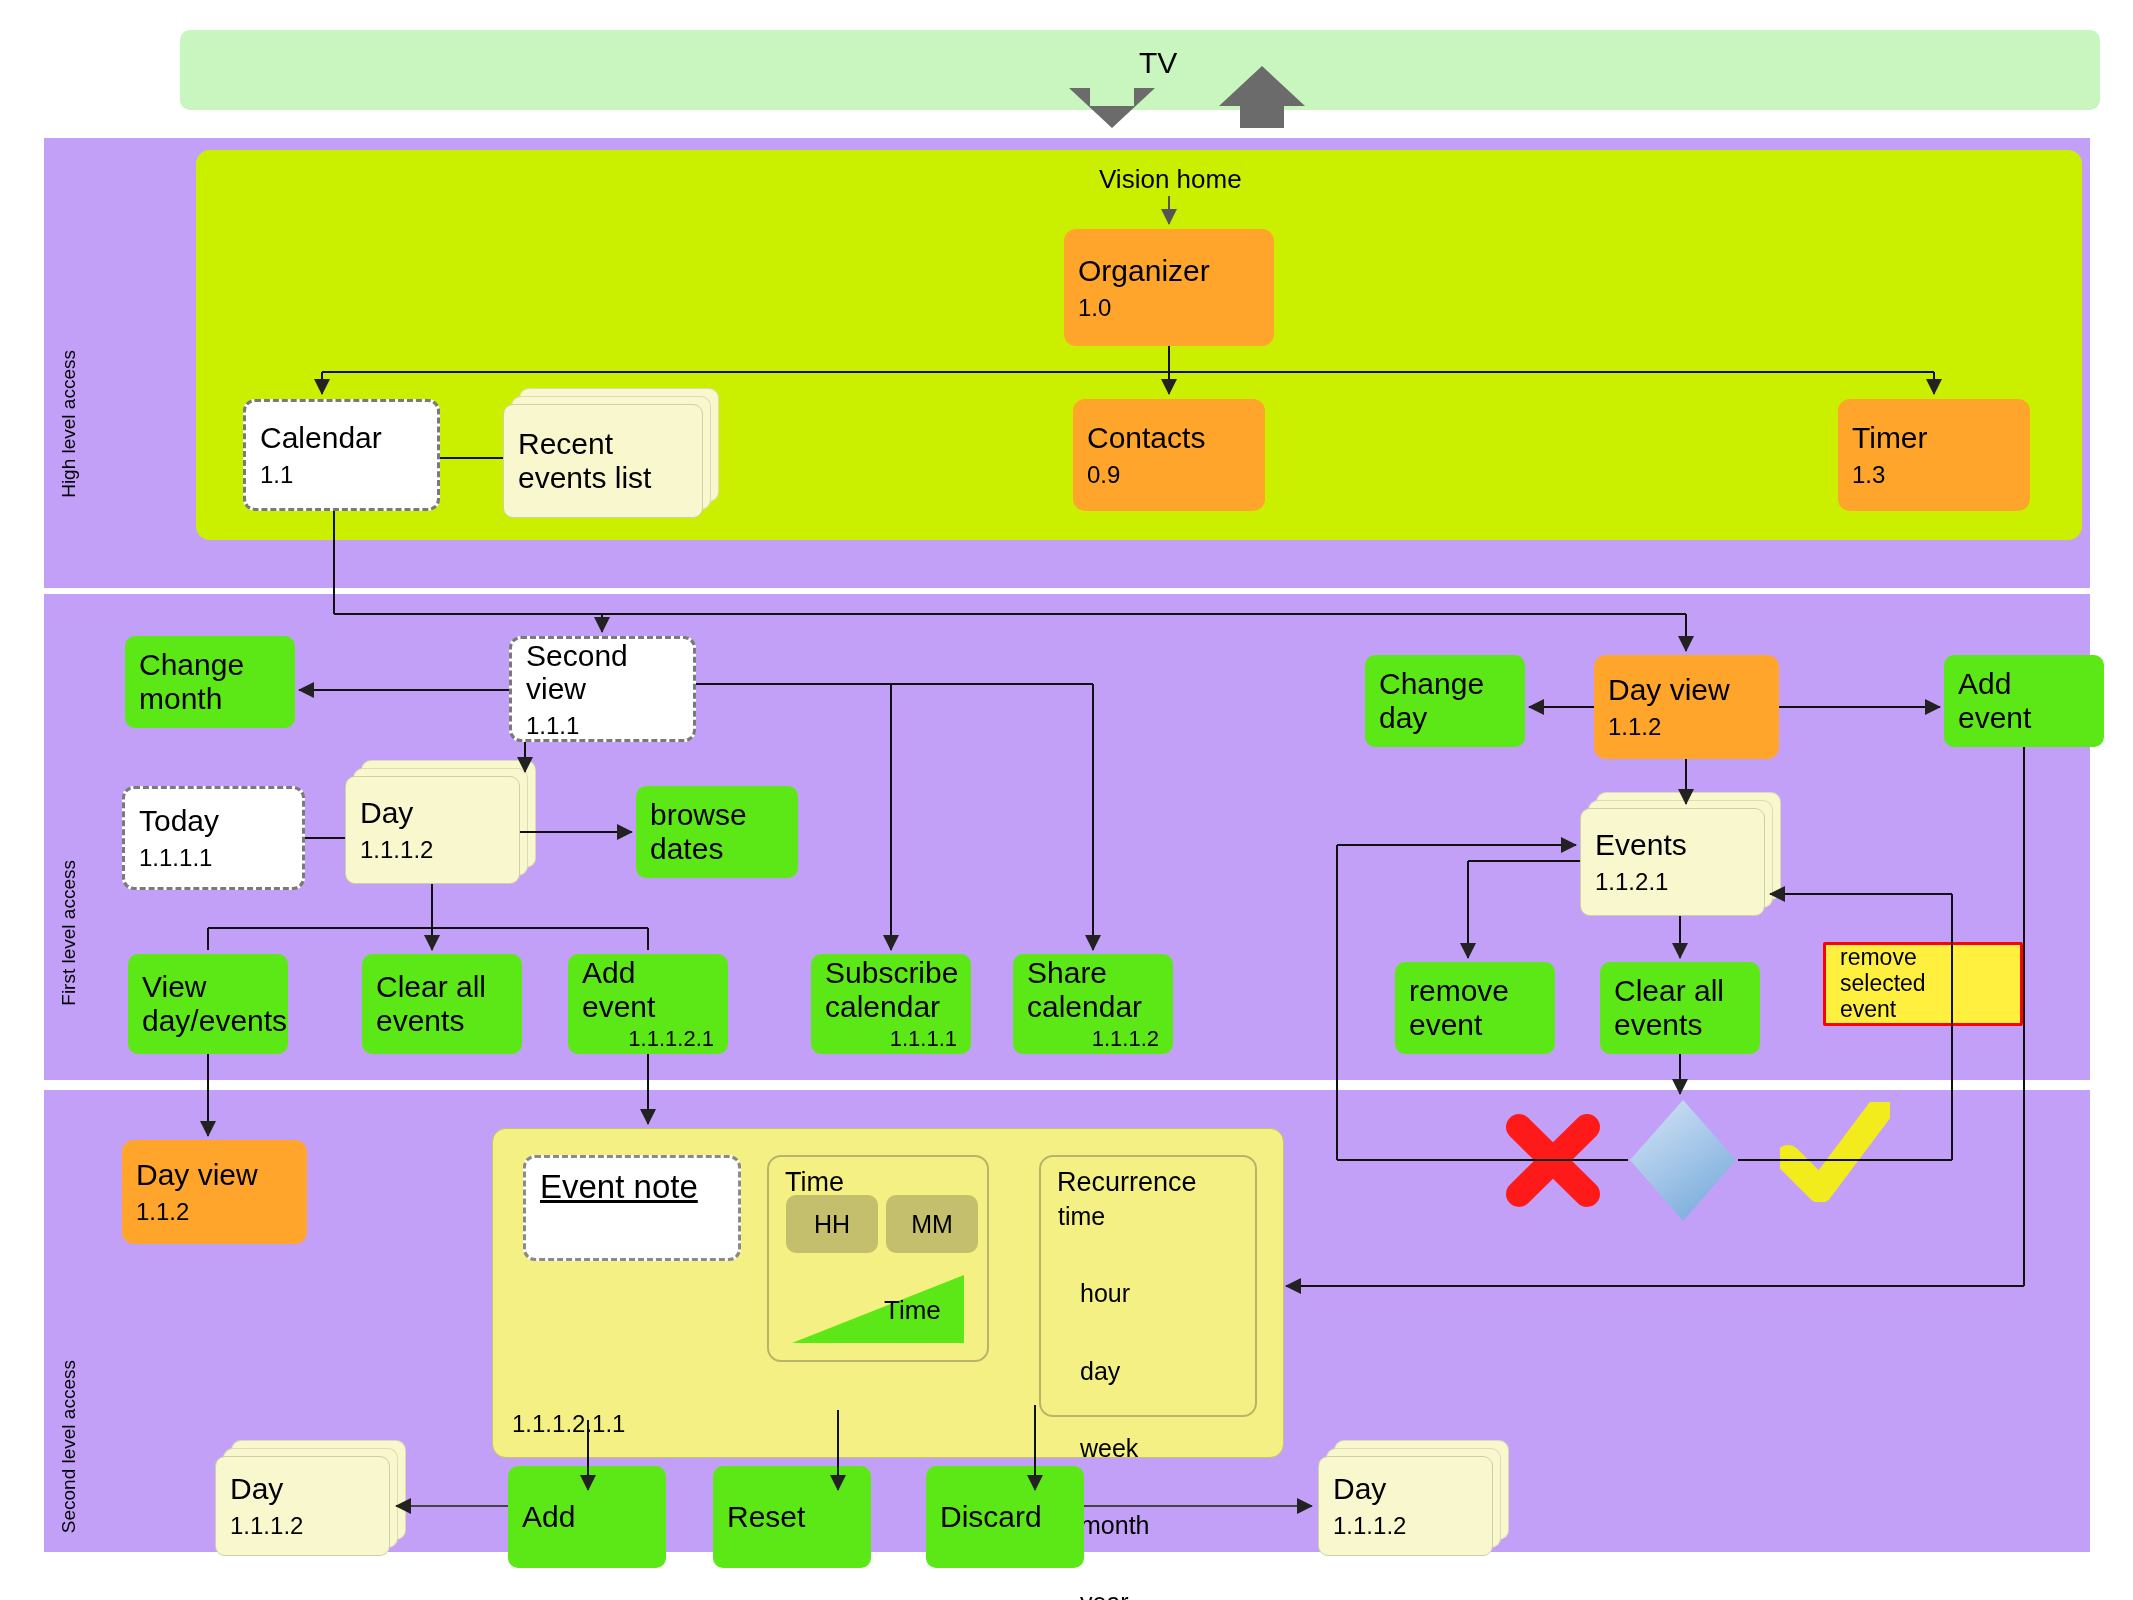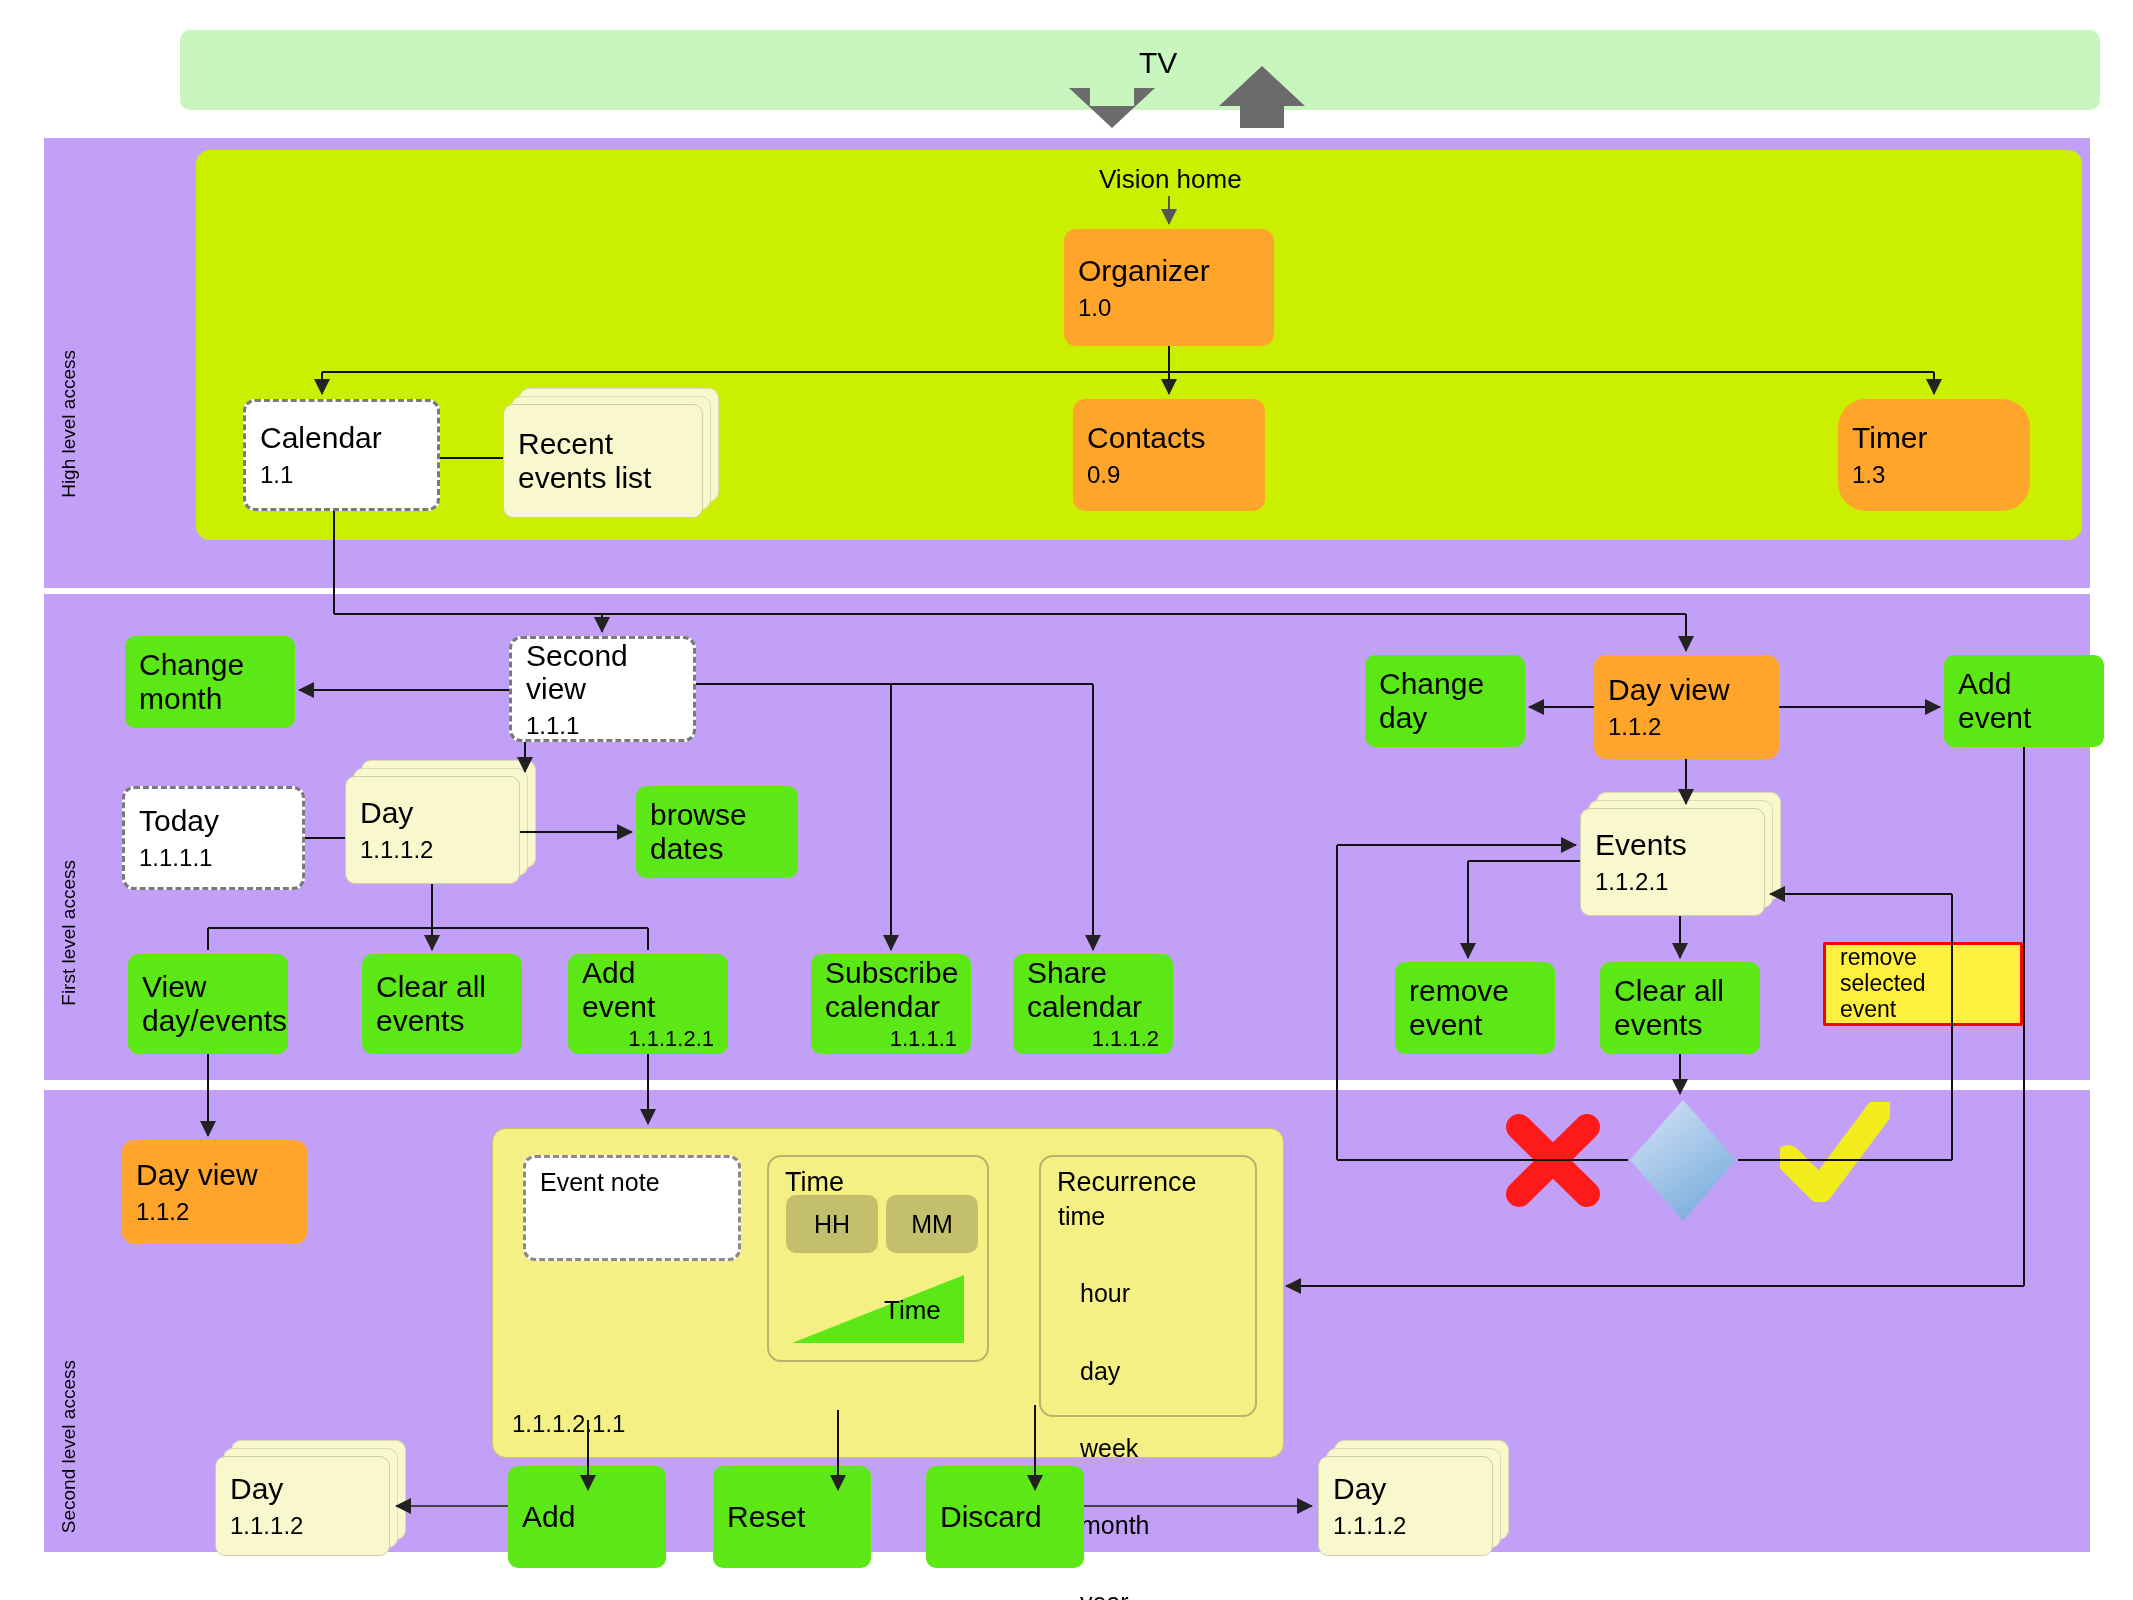--- a/index.html
+++ b/index.html
@@ -28,21 +28,21 @@
   .n-yellowwarn{background:#ffef3f;border:3px solid #ff0000;border-radius:2px;}
   .n-yellowwarn .t{font-size:23px;}
 
   .green-num{font-size:22px;text-align:right;margin-top:2px;}
 
   .panel-edit{position:absolute;background:#f4f083;border:1px solid #c9c46a;border-radius:14px;}
   .subpanel{position:absolute;box-sizing:border-box;border:2px solid #b8b46a;border-radius:14px;background:transparent;}
   .subpanel .hd{font-size:27px;color:#000;padding:10px 0 0 16px;}
   .eventnote{position:absolute;background:#ffffff;border:3px dashed #8a8a8a;border-radius:12px;
      display:flex;align-items:flex-start;}
-  .eventnote span{font-size:25px;padding:10px 0 0 14px;}
+  .eventnote span{font-size:33px;padding:10px 0 0 14px;text-decoration:underline;}
   .hhmm{position:absolute;background:#c4bf6d;border-radius:10px;display:flex;align-items:center;justify-content:center;
      font-size:25px;color:#000;}
   .recur-list{position:absolute;font-size:25px;line-height:1.33;color:#000;}
   .recur-list .ind{padding-left:22px;margin-top:44px;}
   .editnum{position:absolute;font-size:24px;color:#000;}
 
   .xmark,.checkmark,.diamond{position:absolute;}
 
   svg.wires{position:absolute;left:0;top:0;width:2133px;height:1600px;pointer-events:none;}
 </style>
@@ -79,21 +79,21 @@
   <div class="node n-yellowdoc" style="left:503px;top:404px;width:200px;height:114px;">
     <div class="t">Recent</div>
     <div class="t">events list</div>
   </div>
 
   <div class="node n-orange" style="left:1073px;top:399px;width:192px;height:112px;">
     <div class="t">Contacts</div>
     <div class="n">0.9</div>
   </div>
 
-  <div class="node n-orange" style="left:1838px;top:399px;width:192px;height:112px;border-radius:28px;">
+  <div class="node n-orange" style="left:1838px;top:399px;width:192px;height:112px;">
     <div class="t">Timer</div>
     <div class="n">1.3</div>
   </div>
 
   <div class="node n-green" style="left:125px;top:636px;width:170px;height:92px;">
     <div class="t">Change</div>
     <div class="t">month</div>
   </div>
 
   <div class="node n-white" style="left:509px;top:636px;width:187px;height:106px;">

